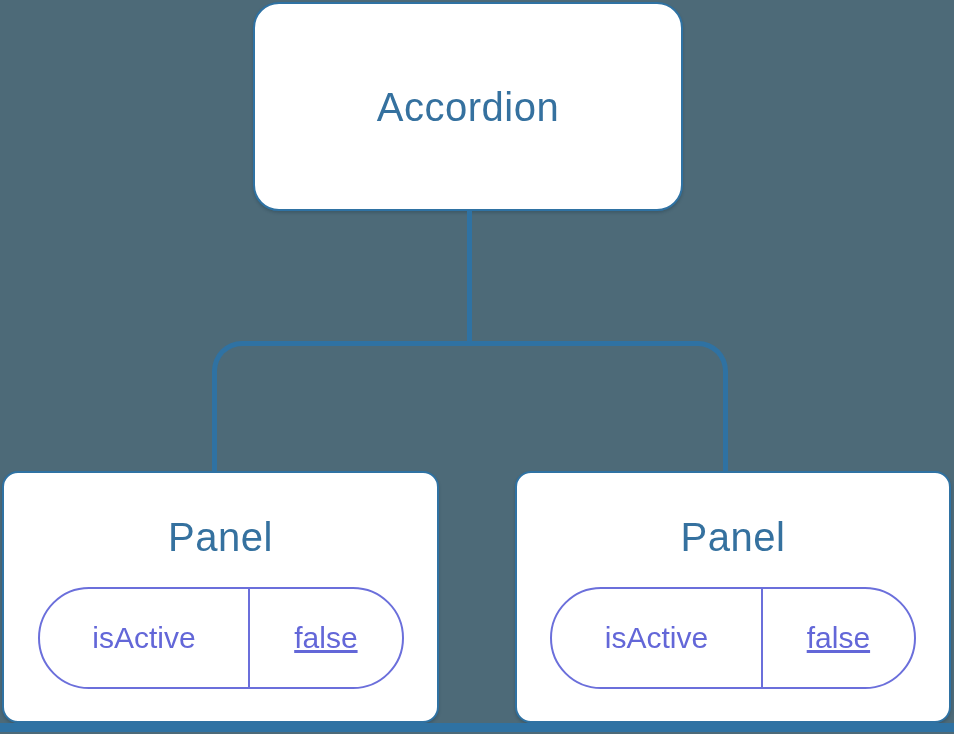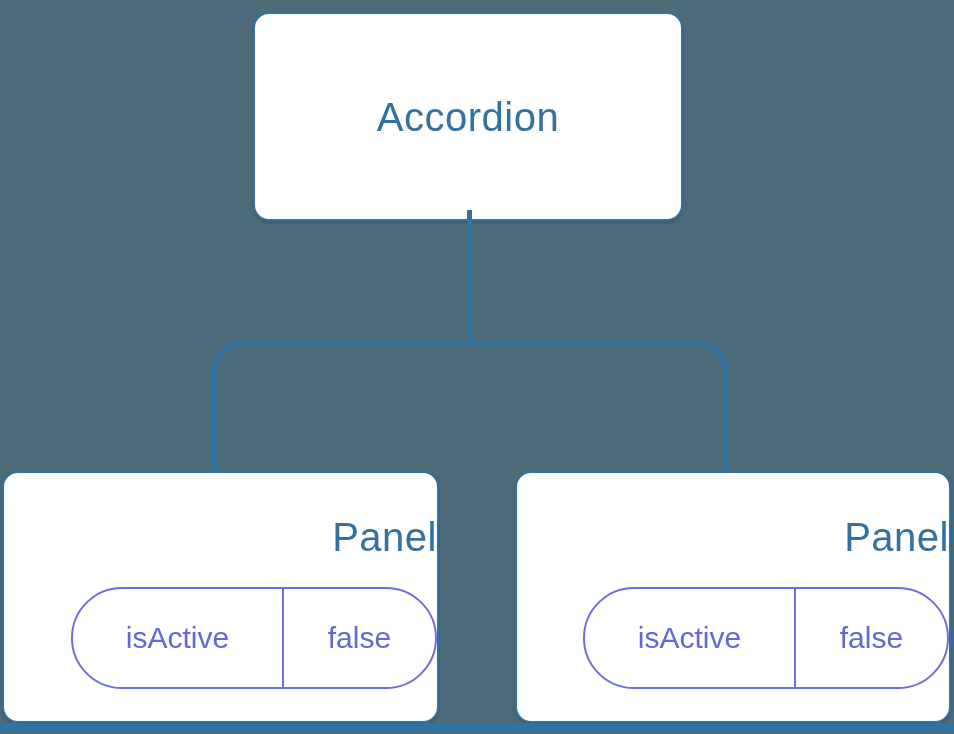--- a/index.html
+++ b/index.html
@@ -16,36 +16,36 @@
   }
   .node {
     position: absolute;
     background: #ffffff;
     border: 2px solid var(--line, #2E6F9E);
     box-sizing: border-box;
     box-shadow: 0 2px 3px rgba(20, 45, 60, 0.25);
   }
   .root-node {
     left: 253px;
-    top: 12px;
+    top: 2px;
     width: 430px;
     height: 209px;
-    border-radius: 16px;
+    border-radius: 26px;
     display: flex;
     align-items: center;
     justify-content: center;
   }
   .child-node {
     top: 471px;
     width: 437px;
     height: 252px;
     border-radius: 16px;
     display: flex;
     flex-direction: column;
-    align-items: flex-end;
+    align-items: center;
   }
   .child-node.left  { left: 2px; }
   .child-node.right { left: 515px; width: 436px; }
   .node-title {
     color: var(--title, #35719F);
     font-size: 40px;
     font-weight: 500;
     line-height: 48px;
     letter-spacing: 0.5px;
   }
@@ -89,20 +89,21 @@
     color: var(--pillText, #6367D8);
     font-size: 30px;
     font-weight: 400;
   }
   .pill-key {
     width: 58%;
     border-right: 2px solid var(--pillBorder, #6B6FDB);
   }
   .pill-value {
     width: 42%;
+    text-decoration: underline;
   }
   .bottom-bar {
     position: absolute;
     left: 0;
     top: 723px;
     width: 954px;
     height: 9px;
     background: var(--line, #2E6F9E);
   }
 </style>

